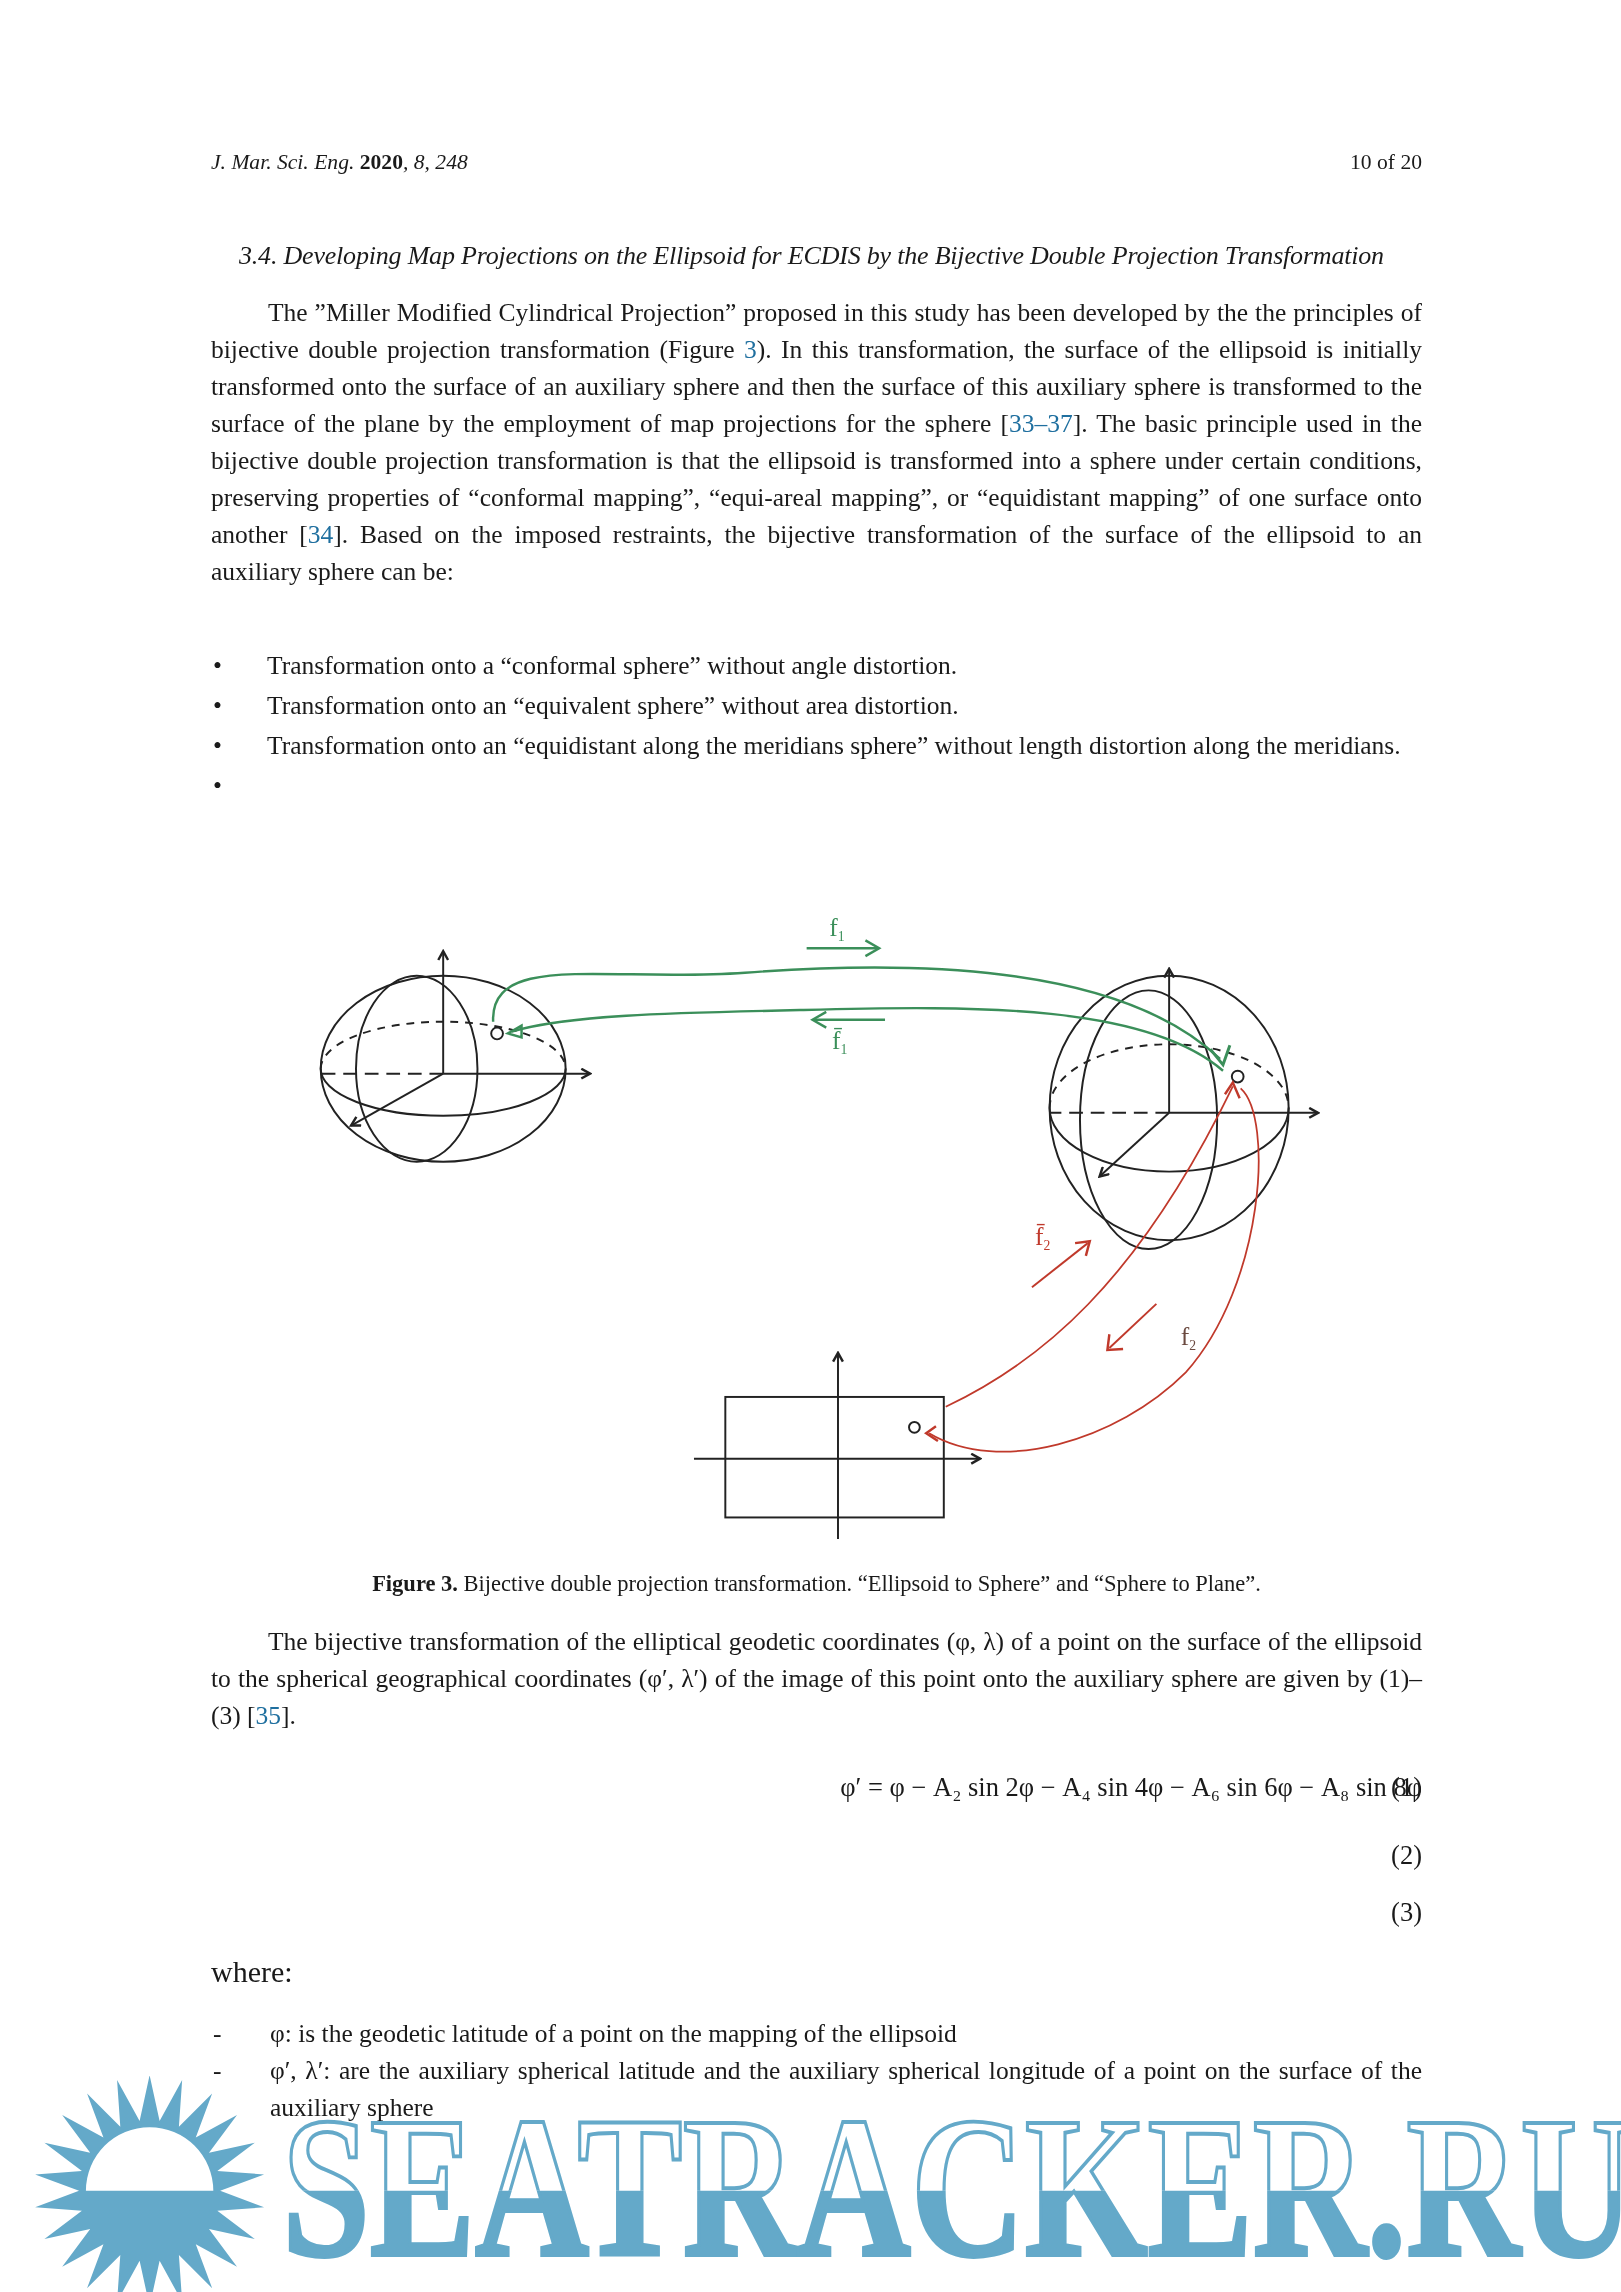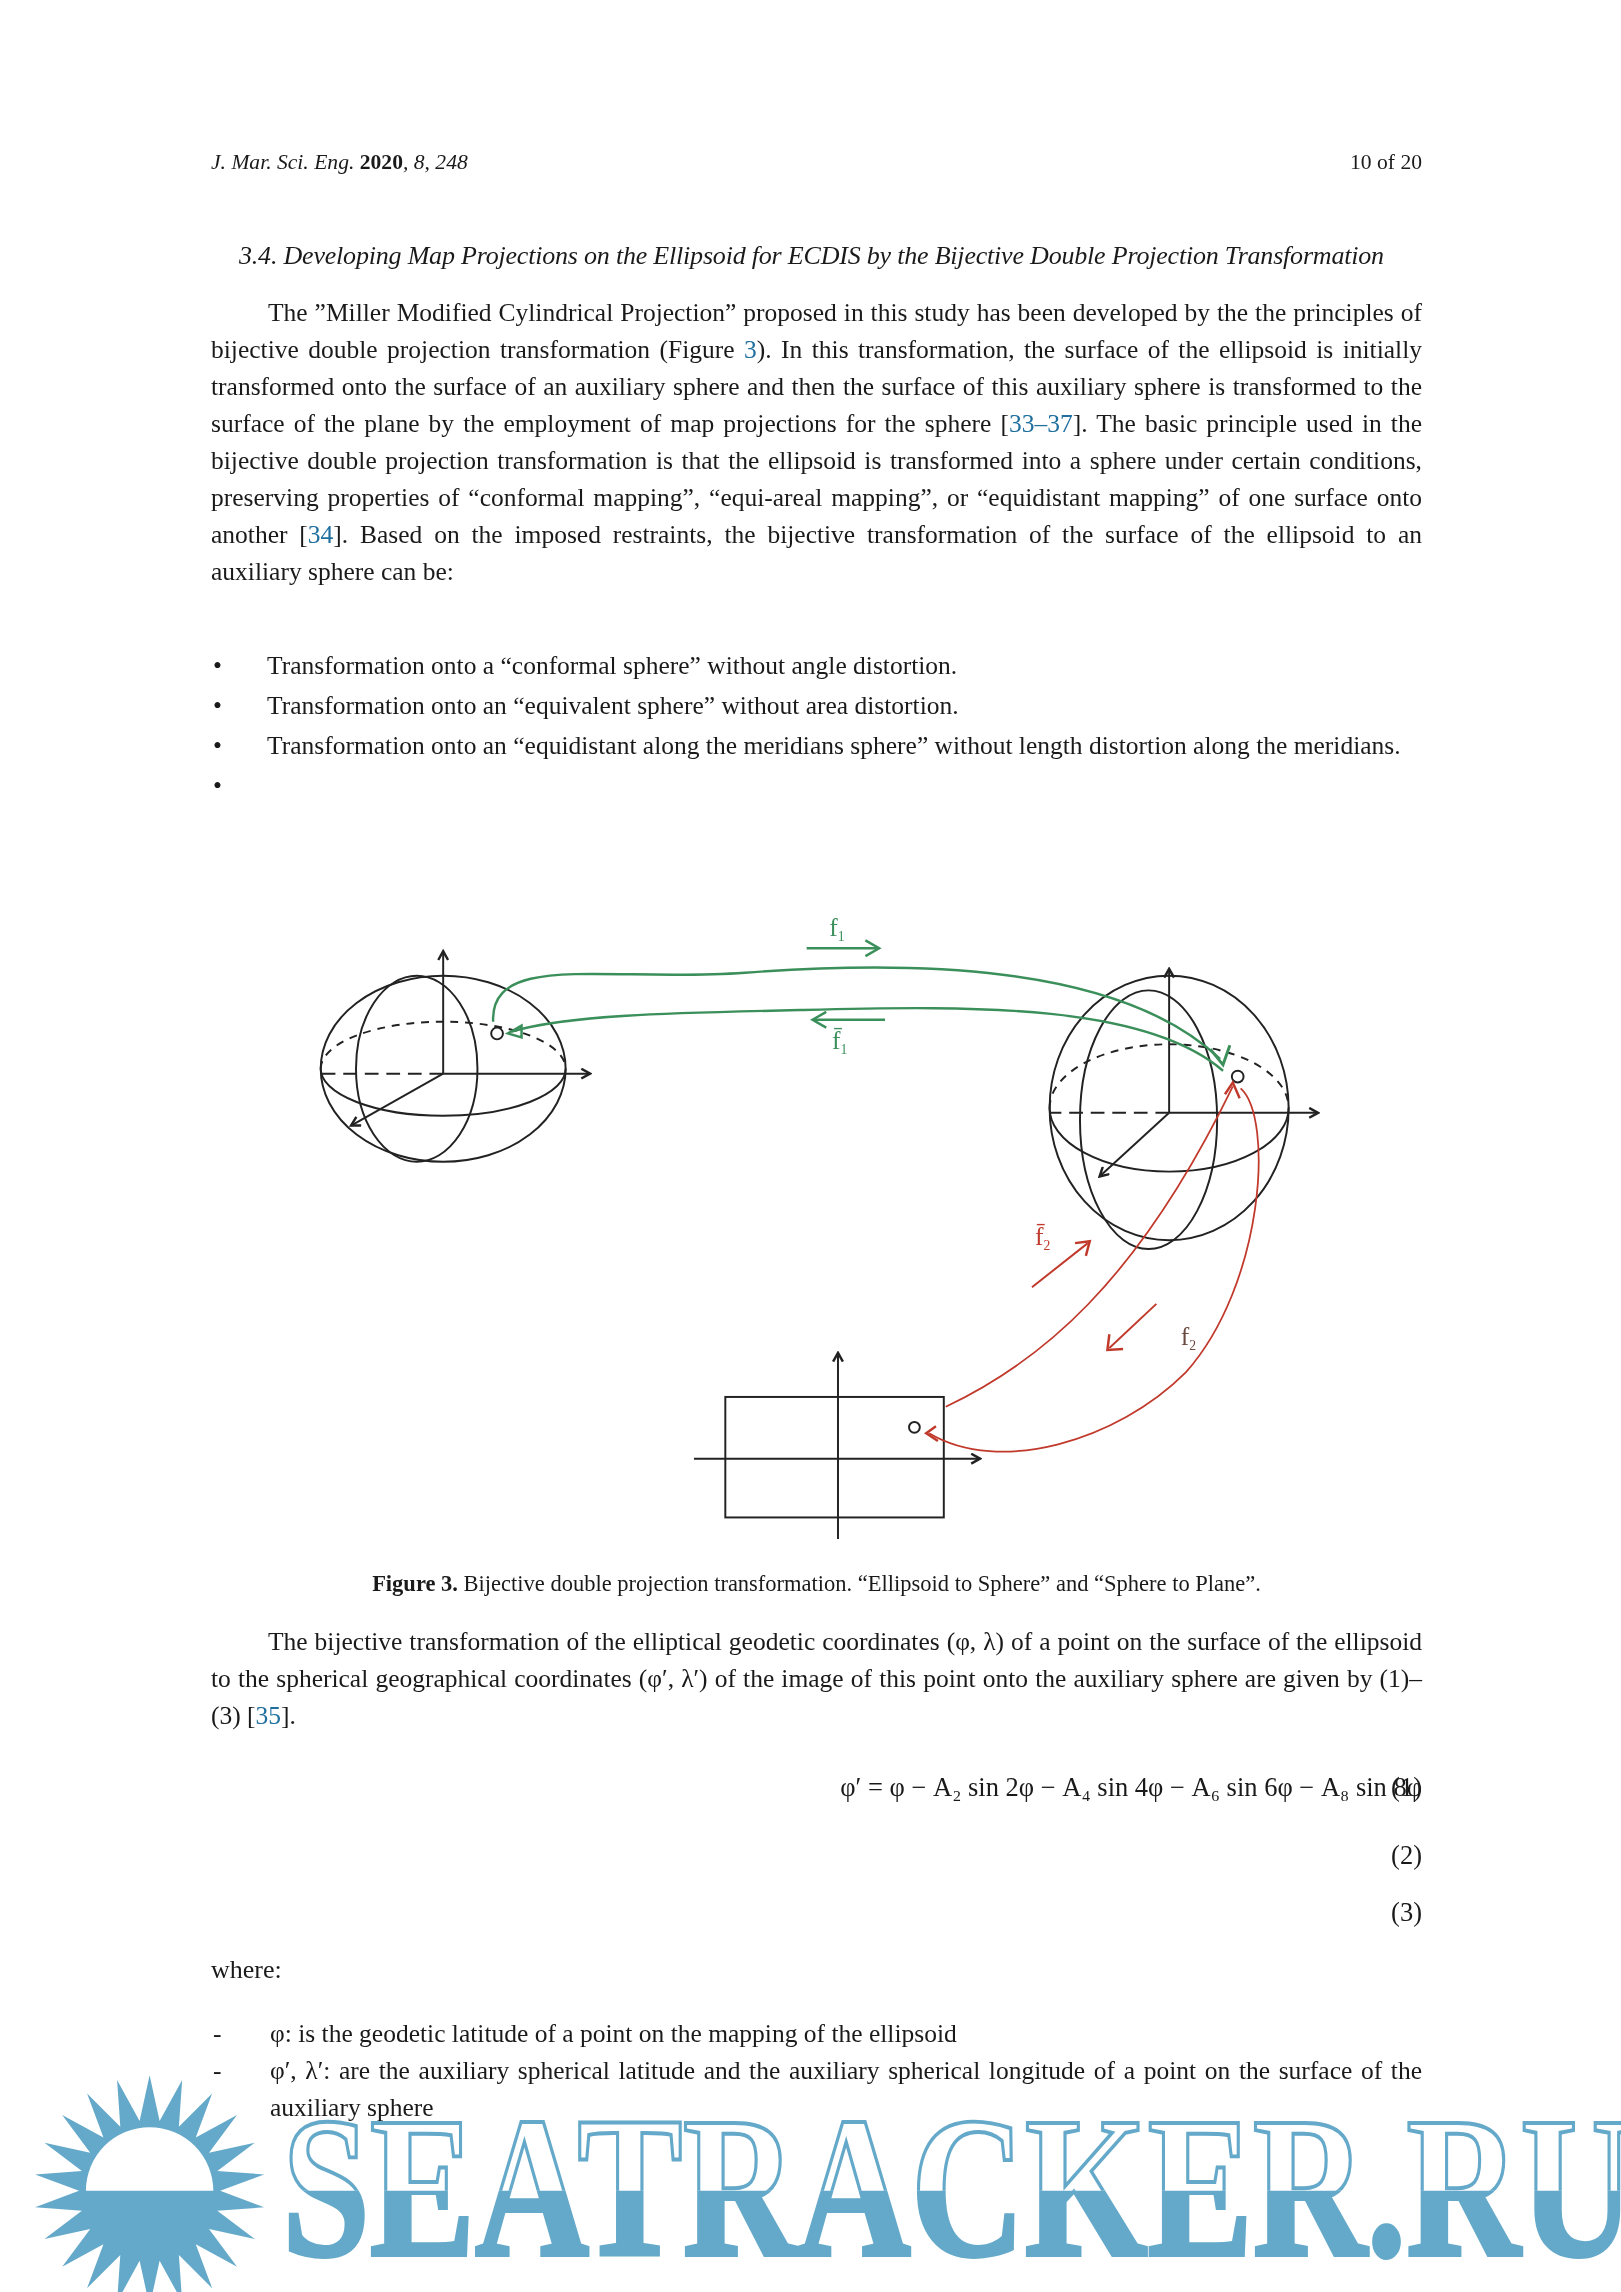--- a/index.html
+++ b/index.html
@@ -17,21 +17,21 @@
   .link { color:#1f6f9f; }
   ul.bullets { list-style:none; margin:0; padding:0; left:211px; width:1211px; font-size:25.5px; line-height:37px; }
   ul.bullets li { position:relative; padding-left:56px; text-align:justify; margin-bottom:2.9px; }
   ul.bullets li .bullet { position:absolute; left:2px; top:0; }
   .figure { left:294px; top:912px; width:1039px; height:627px; }
   .caption { top:1571px; left:211px; width:1211px; text-align:center; font-size:22.5px; }
   .caption b { font-weight:bold;text-align:right; }
   .eq { left:211px; width:1211px; font-size:26.5px; height:39px; }
   .eq .expr { position:absolute; left:0; right:0; text-align:right; }
   .eq .num { position:absolute; right:0; }
-  .where { top:1955px; left:211px; font-size:26px;text-align:center; }
+  .where { top:1955px; left:211px; font-size:30px;text-align:center; }
   ul.defs { list-style:none; margin:0; padding:0; left:211px; width:1211px; font-size:25.5px; line-height:37px; }
   ul.defs li { position:relative; padding-left:59px; text-align:justify; }
   ul.defs li .dash { position:absolute; left:2px; }
   .watermark { left:0; top:2076px; width:1621px; height:217px;margin-left:32px; }
 </style>
 </head>
 <body>
 
 <div class="abs header">
   <span class="journal">J. Mar. Sci. Eng.</span>

